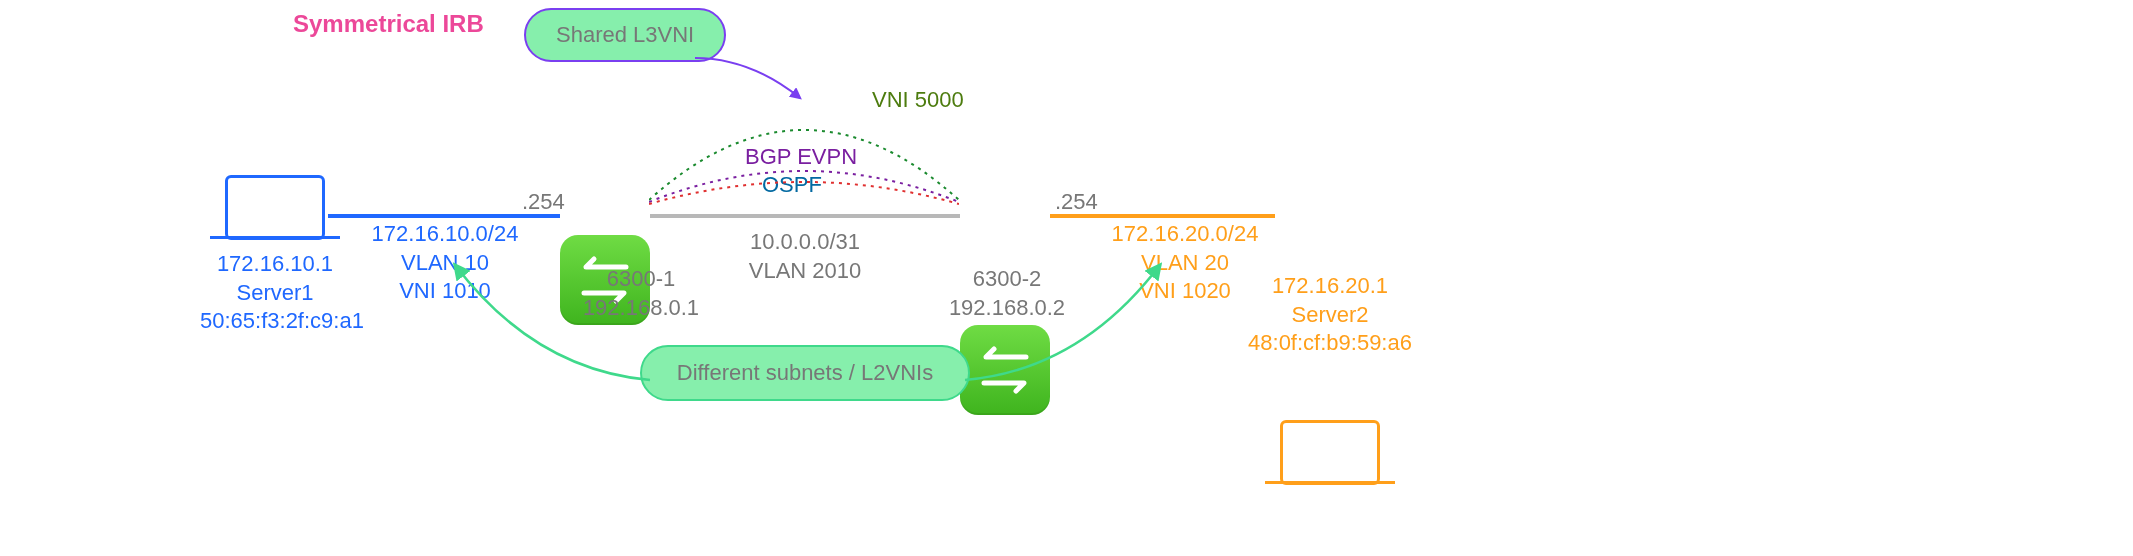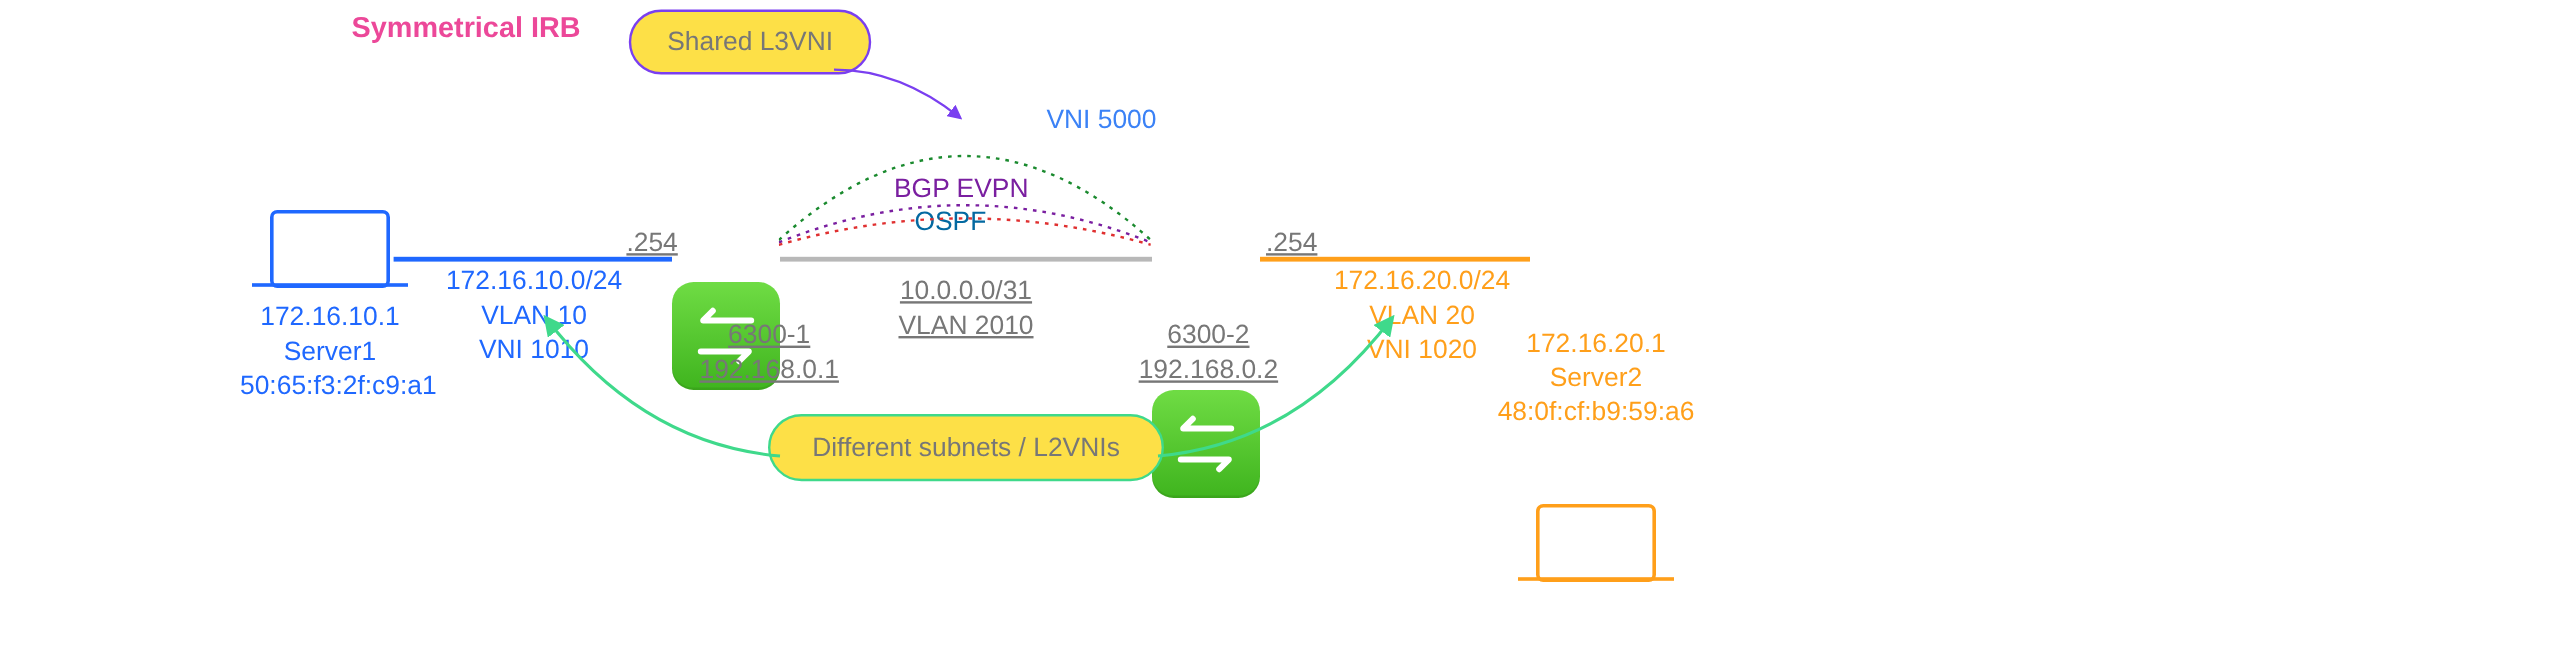--- a/index.html
+++ b/index.html
@@ -19,21 +19,21 @@
     font-size: 24px;
     color: #ec4899;
   }
   .bubble {
     border: 2px solid;
     border-radius: 999px;
     padding: 12px 30px;
     font-size: 22px;
     color: #777;
     text-align: center;
-    background: #fde047;
+    background: #86efac;
   }
   .bubble-purple { border-color: #7a3ff0; }
   .bubble-green  { border-color: #3fd98b; }
 
   .laptop {
     width: 100px;
     height: 65px;
     border: 3px solid;
     border-radius: 6px;
     position: relative;
@@ -64,22 +64,22 @@
     height: 4px;
     position: absolute;
   }
   .l-blue   { background: #1f68ff; }
   .l-orange { background: #ff9f1a; }
   .l-grey   { background: #b8b8b8; }
 
   .txt { font-size: 22px; line-height: 1.3; text-align: center; white-space: nowrap; }
   .blue   { color: #1f68ff; }
   .orange { color: #ff9f1a; }
-  .grey   { color: #777; text-decoration: underline; }
-  .green  { color: #3b82f6; }
+  .grey   { color: #777; }
+  .green  { color: #4d7c0f; }
   .red    { color: #0369a1; }
   .purple { color: #7a1fa0; }
 
 </style>
 </head>
 <body>
 
 <div class="abs title" style="left:293px; top:10px;">Symmetrical IRB</div>
 
 <div class="abs bubble bubble-purple" style="left:524px; top:8px;">Shared L3VNI</div>

